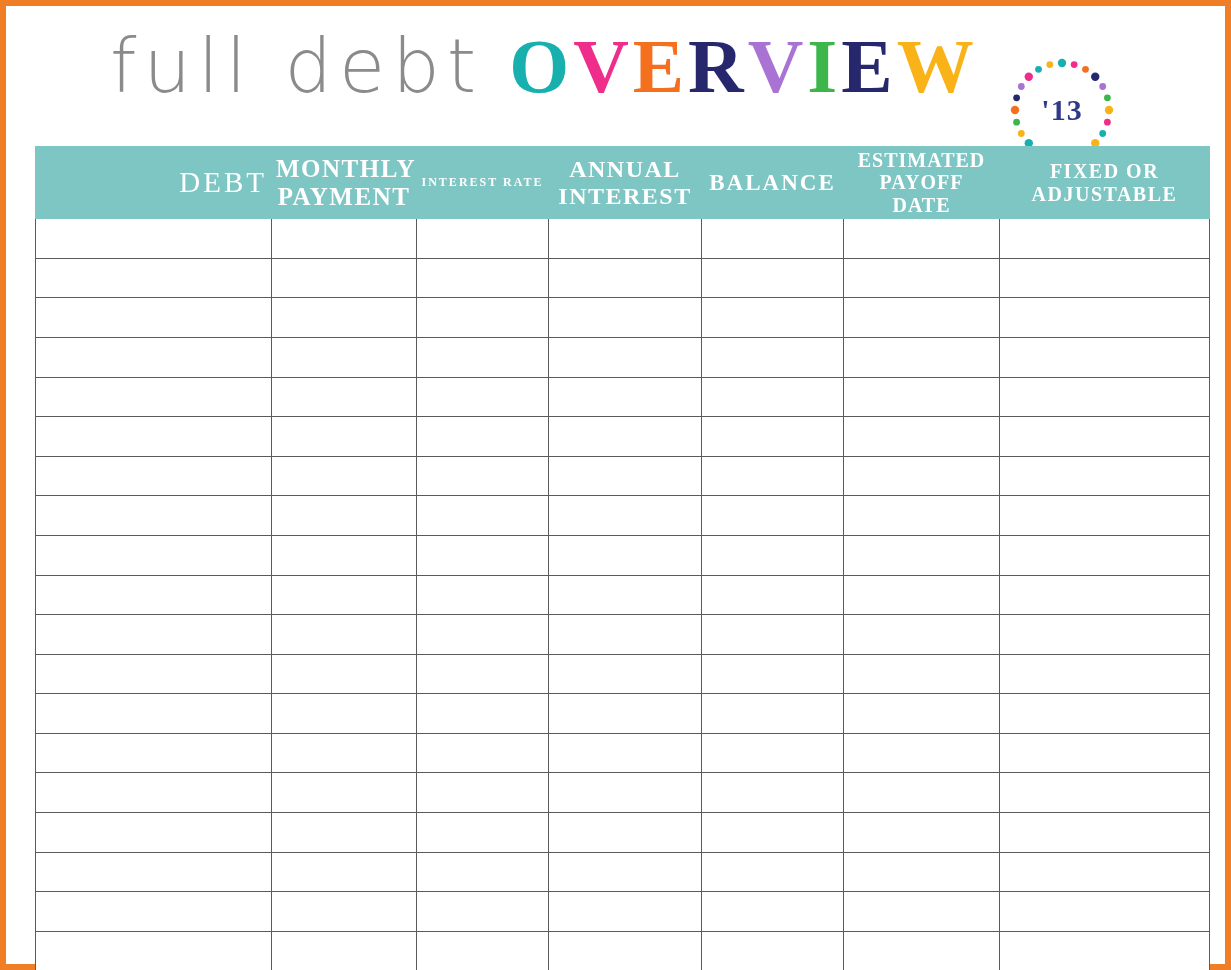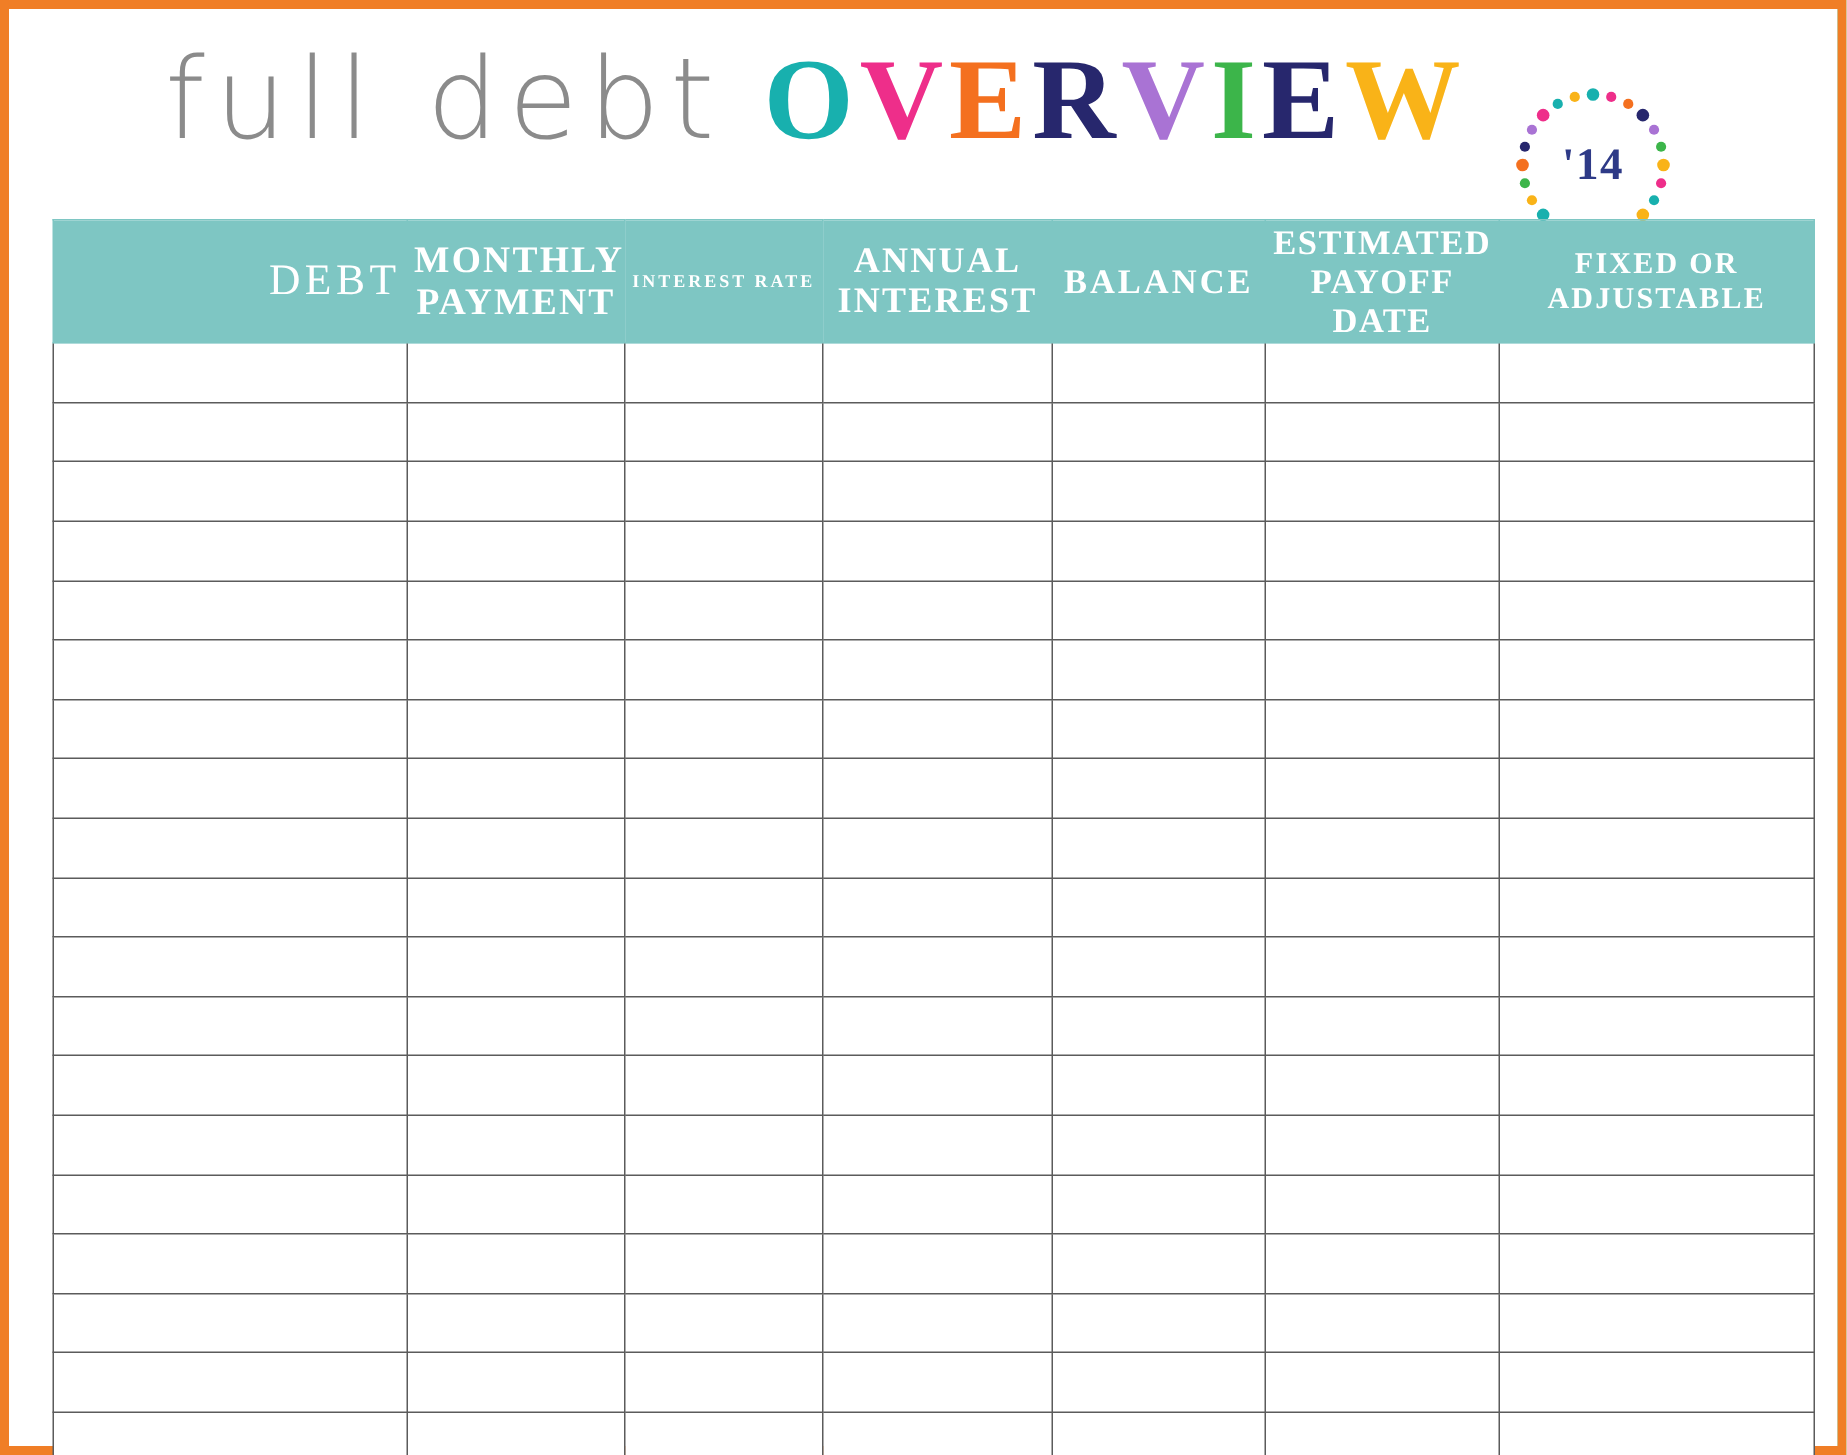--- a/index.html
+++ b/index.html
@@ -12,21 +12,21 @@
     height: 970px;
     font-family: "Liberation Serif", serif;
     overflow: hidden;
   }
   #page {
     position: relative;
     width: 1231px;
     height: 970px;
     box-sizing: border-box;
     border: 6px solid #f07e26;
-    background: #4d7c0f;
+    background: #f9a8d4;
   }
   #sheet {
     position: absolute;
     left: 0; top: 0; right: 0; bottom: 0;
     background: #ffffff;
     padding: 0;
   }
 
   
   #title-area {
@@ -111,21 +111,21 @@
   #debt-table th.h-debt {
     font-size: 29px;
     letter-spacing: 3px;
     font-weight: 400;
     text-align: right;
   }
   #debt-table th.h-monthly { font-size: 25px; }
   #debt-table th.h-interest { font-size: 12px; letter-spacing: 2px; }
   #debt-table th.h-annual { font-size: 24px; letter-spacing: 1.5px; }
   #debt-table th.h-balance { font-size: 23px; letter-spacing: 2px; }
-  #debt-table th.h-payoff { font-size: 23px; letter-spacing: 1px; }
+  #debt-table th.h-payoff { font-size: 20px; letter-spacing: 1px; }
   #debt-table th.h-fixed { font-size: 20px; letter-spacing: 1.5px; }
 
   #debt-table td {
     border: 1px solid #5b5b5b;
     height: 38.6px;
     padding: 0;
     background: #ffffff;
   }
 </style>
 </head>
@@ -161,21 +161,21 @@
               <circle cx="15.30" cy="79.50" r="3.4" fill="#f9b318"></circle>
               <circle cx="10.60" cy="68.16" r="3.4" fill="#3cb54a"></circle>
               <circle cx="9.00" cy="56.00" r="4.2" fill="#f4701f"></circle>
               <circle cx="10.60" cy="43.84" r="3.4" fill="#27276d"></circle>
               <circle cx="15.30" cy="32.50" r="3.4" fill="#a973d4"></circle>
               <circle cx="22.77" cy="22.77" r="4.2" fill="#ee2e8a"></circle>
               <circle cx="32.50" cy="15.30" r="3.4" fill="#18b0ae"></circle>
               <circle cx="43.84" cy="10.60" r="3.4" fill="#f9b318"></circle>
             </g>
         </svg>
-        <div id="year-text">'14</div>
+        <div id="year-text">'13</div>
       </div>
     </div>
 
     <table id="debt-table">
       <colgroup>
         <col style="width:236px">
         <col style="width:145px">
         <col style="width:132px">
         <col style="width:153px">
         <col style="width:142px">

